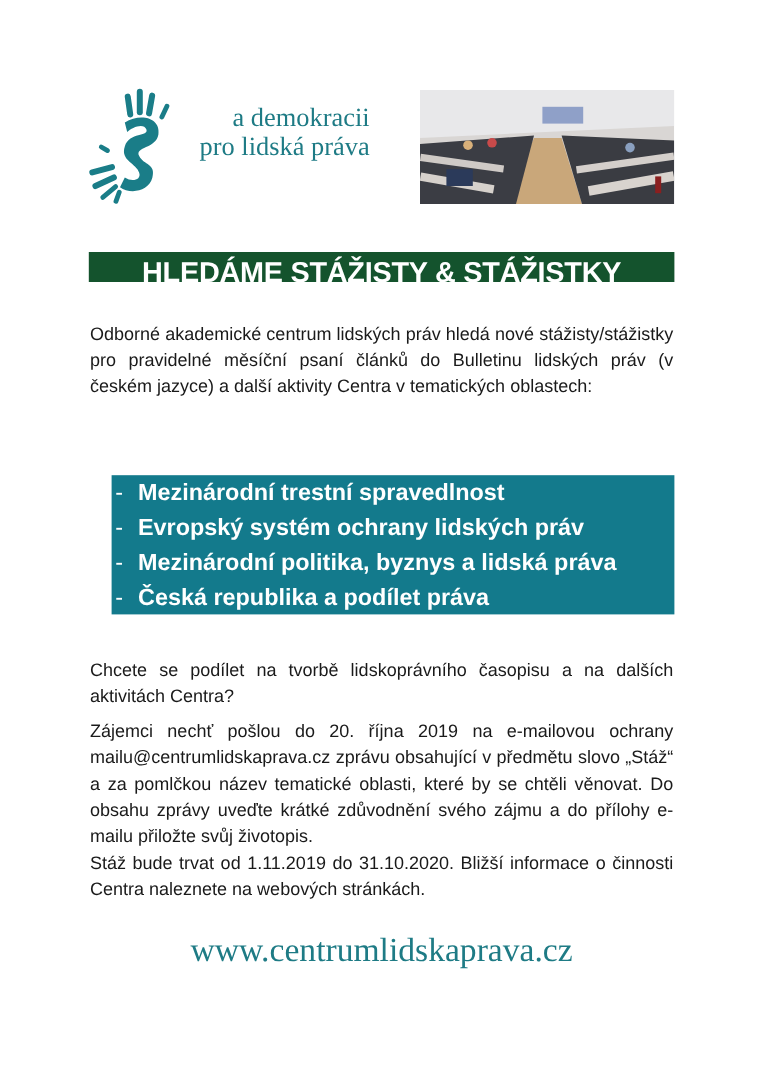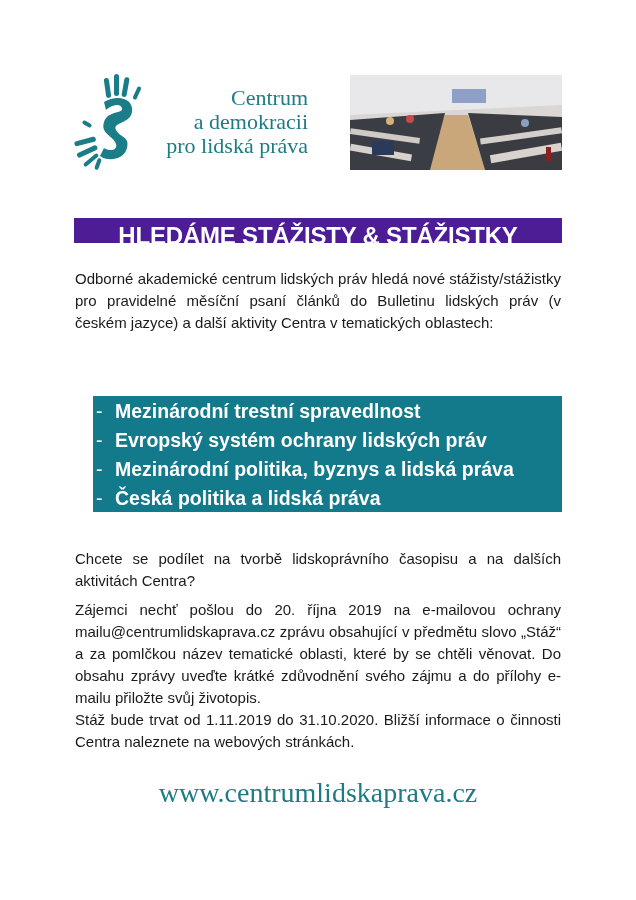--- a/index.html
+++ b/index.html
@@ -1,21 +1,21 @@
 <!DOCTYPE html>
 <html><head>
 <meta charset="utf-8">
 <style>
   html, body { margin: 0; padding: 0; background: #ffffff; }
   body { width: 636px; height: 900px; position: relative; overflow: hidden; font-family: "Liberation Sans", sans-serif; color: #1a1a1a; }
   .logo { position: absolute; left: 72px; top: 72px; width: 90px; height: 100px; }
   .org-name { position: absolute; left: 148px; top: 86px; font-family: "Liberation Serif", serif; color: #1e7b85; font-size: 22px; line-height: 24px; text-align: right; width: 160px; }
   .org-name div { white-space: nowrap; }
   .photo { position: absolute; left: 350px; top: 75px; width: 212px; height: 95px; overflow: hidden; }
-  .banner { position: absolute; left: 74px; top: 218px; width: 488px; height: 25px; background: #4c1d95; color: #fff; font-weight: bold; font-size: 24px; text-align: center; line-height: 36px; letter-spacing: -0.2px; }
+  .banner { position: absolute; left: 74px; top: 210px; width: 488px; height: 25px; background: #14532d; color: #fff; font-weight: bold; font-size: 24px; text-align: center; line-height: 36px; letter-spacing: -0.2px; }
   .para { position: absolute; left: 75px; width: 486px; font-size: 15px; line-height: 22px; text-align: justify; color: #1a1a1a; }
   .p1 { top: 268px; }
   .list-box { position: absolute; left: 93px; top: 396px; width: 469px; height: 116px; background: #137a8c; color: #fff; }
   .list-item { position: relative; font-weight: bold; font-size: 19.5px; line-height: 29px; padding-left: 22px; white-space: nowrap; }
   .list-item .dash { position: absolute; left: 3px; top: 0; font-weight: normal; }
   .list-box .inner { padding-top: 1px; }
   .p2 { top: 548px; }
   .p3 { top: 599px; }
   .p4 { top: 709px; }
   .web { position: absolute; left: 0; width: 636px; top: 777px; text-align: center; font-family: "Liberation Serif", serif; color: #1e7b85; font-size: 28px; }
@@ -35,21 +35,20 @@
       <rect x="2" y="67" width="22" height="5" rx="2.5" transform="rotate(-15 13 69)"></rect>
       <rect x="4" y="77" width="22" height="5" rx="2.5" transform="rotate(-25 15 79)"></rect>
       <rect x="10" y="86" width="18" height="4" rx="2" transform="rotate(-40 19 88)"></rect>
       <rect x="10" y="50" width="10" height="4" rx="2" transform="rotate(30 15 52)"></rect>
       <rect x="24" y="86" width="4" height="12" rx="2" transform="rotate(20 26 92)"></rect>
     </g>
   </svg>
 </div>
 
 <div class="org-name">
-  <div>Centrum</div>
   <div>a demokracii</div>
   <div>pro lidská práva</div>
 </div>
 
 <div class="photo">
   <svg width="212" height="95" viewBox="0 0 212 95">
     <rect width="212" height="95" fill="#d9d6d4"></rect>
     <polygon points="0,0 212,0 212,30 0,40" fill="#e8e8ea"></polygon>
     <rect x="102" y="14" width="34" height="14" fill="#8fa0c8"></rect>
     <polygon points="95,40 118,40 135,95 70,95" fill="#c9a77a"></polygon>
@@ -80,21 +79,21 @@
     <div class="list-item">
       <span class="dash">-</span>
       <span>Evropský systém ochrany lidských práv</span>
     </div>
     <div class="list-item">
       <span class="dash">-</span>
       <span>Mezinárodní politika, byznys a lidská práva</span>
     </div>
     <div class="list-item">
       <span class="dash">-</span>
-      <span>Česká politika a lidská práva</span>
+      <span>Česká republika a podílet práva</span>
     </div>
   </div>
 </div>
 
 <div class="para p2">Chcete se podílet na tvorbě lidskoprávního časopisu a na dalších aktivitách Centra?</div>
 
 <div class="para p3"><span>Zájemci nechť pošlou </span><b>do 20. října 2019</b><span> na e-mailovou ochrany </span><b>mailu@centrumlidskaprava.cz</b><span> zprávu obsahující v předmětu slovo „Stáž“ a za pomlčkou název tematické oblasti, které by se chtěli věnovat. Do obsahu zprávy uveďte krátké zdůvodnění svého zájmu a do přílohy e-mailu přiložte svůj životopis.</span></div>
 
 <div class="para p4">Stáž bude trvat od 1.11.2019 do 31.10.2020. Bližší informace o činnosti Centra naleznete na webových stránkách.</div>
 

